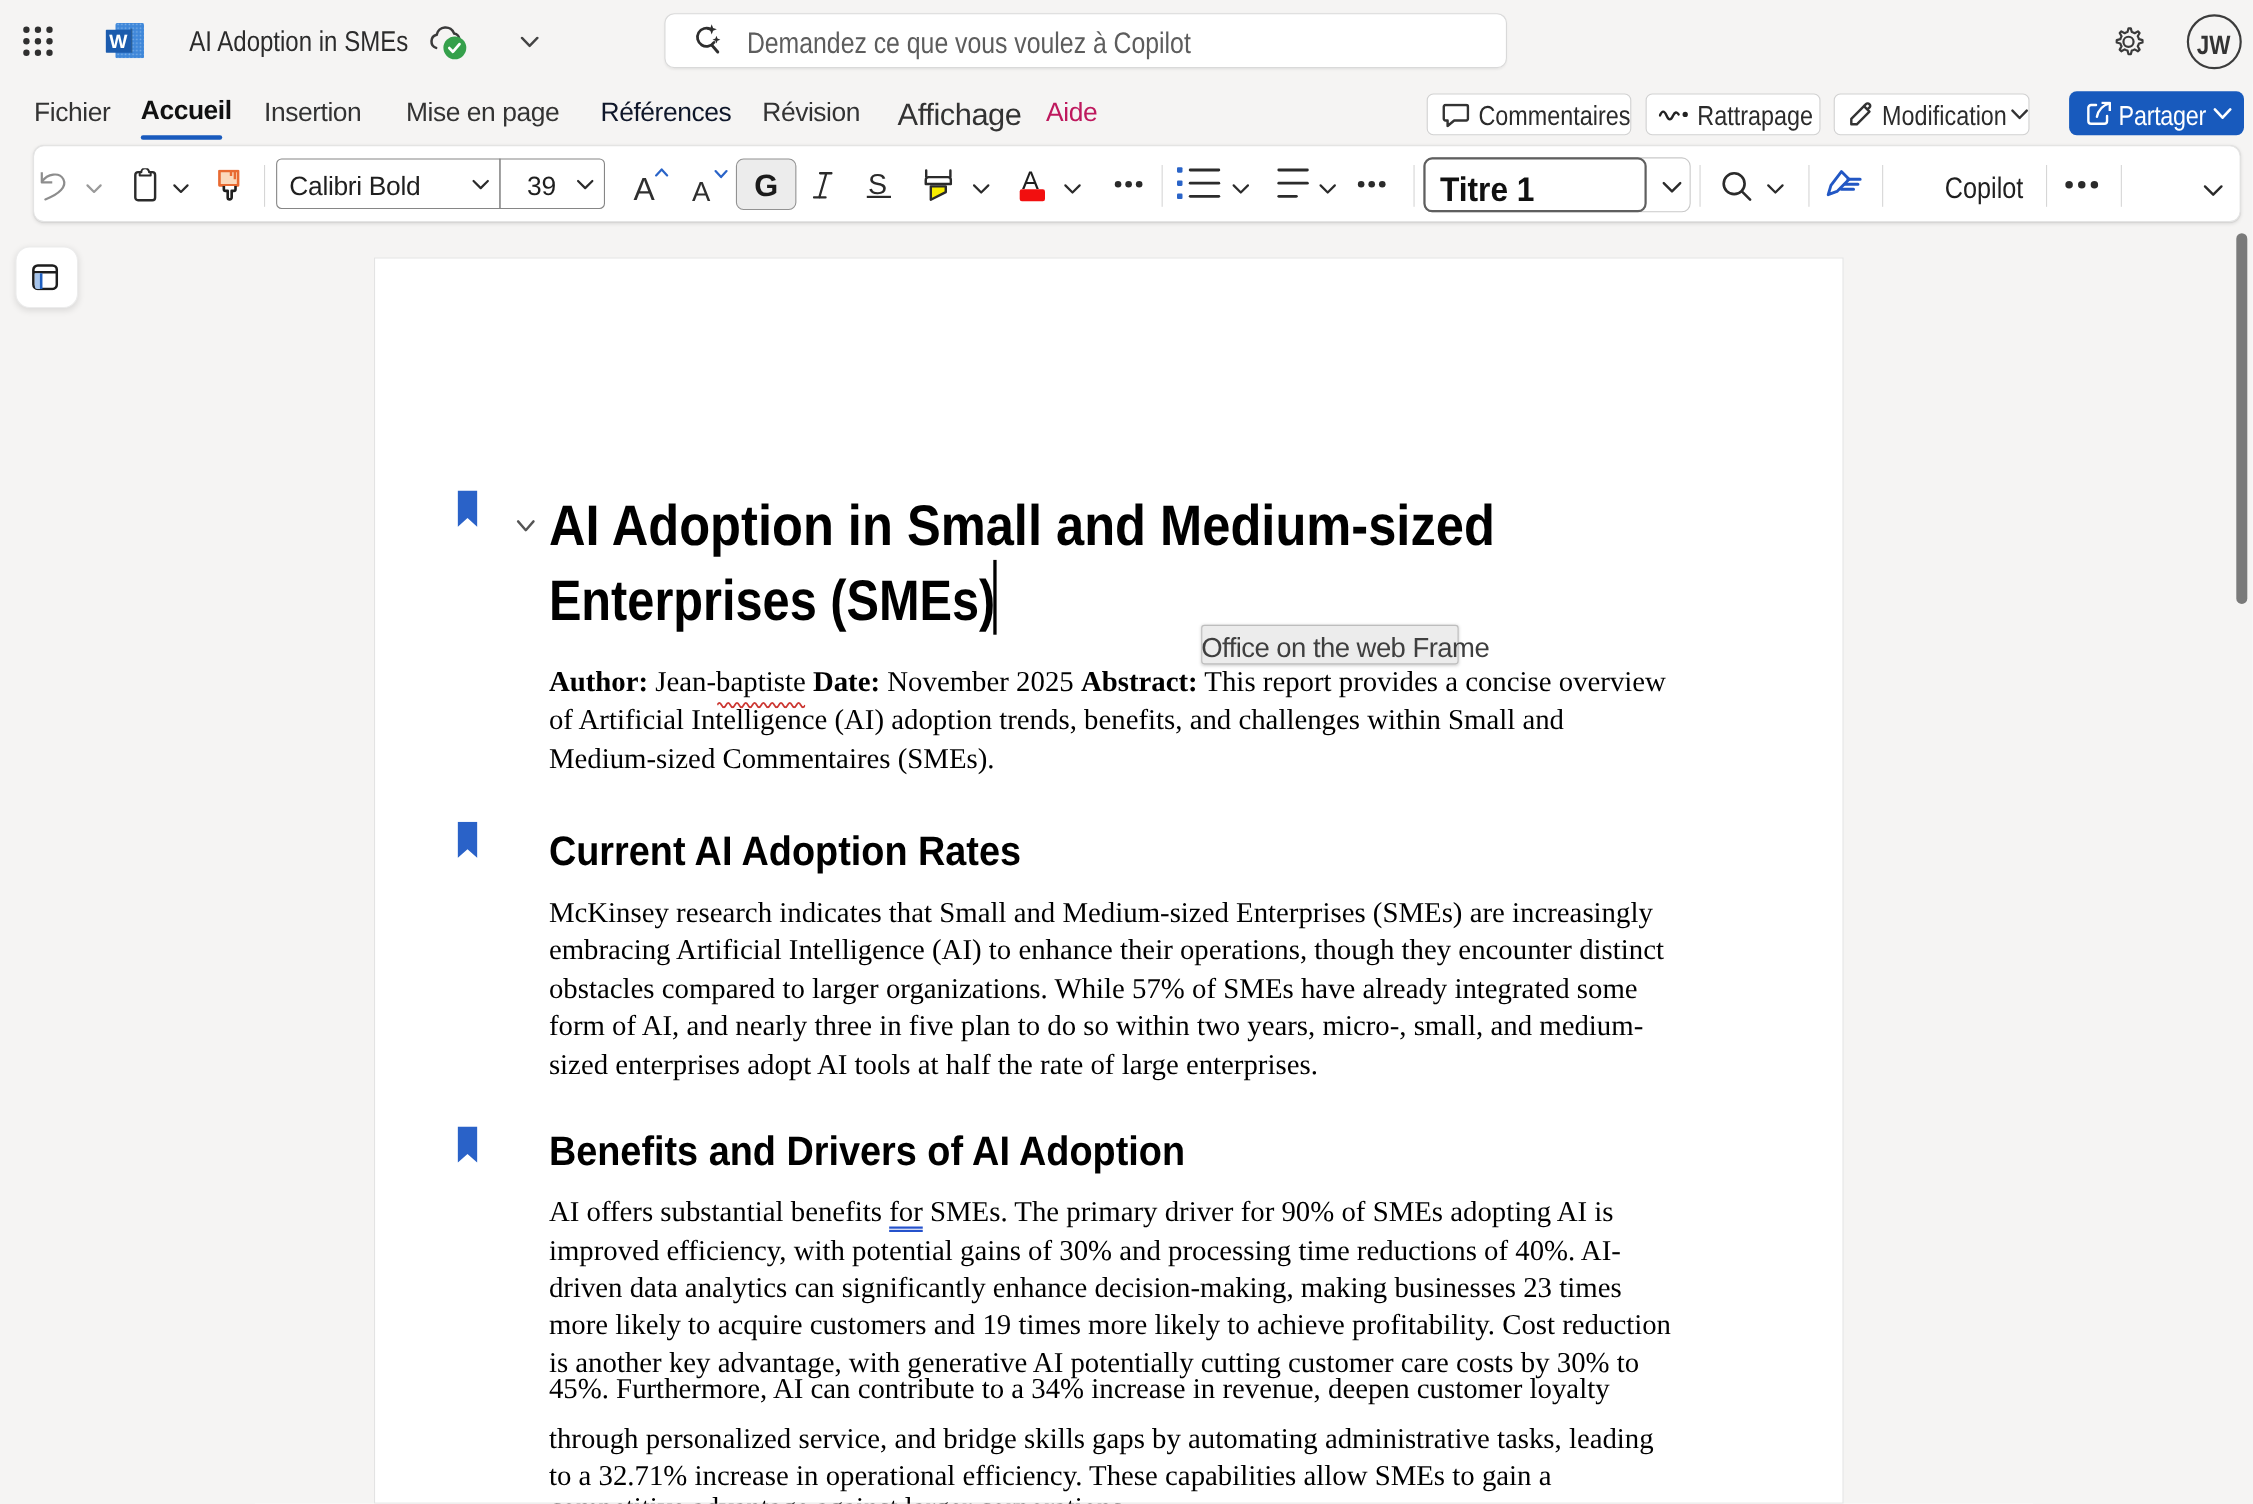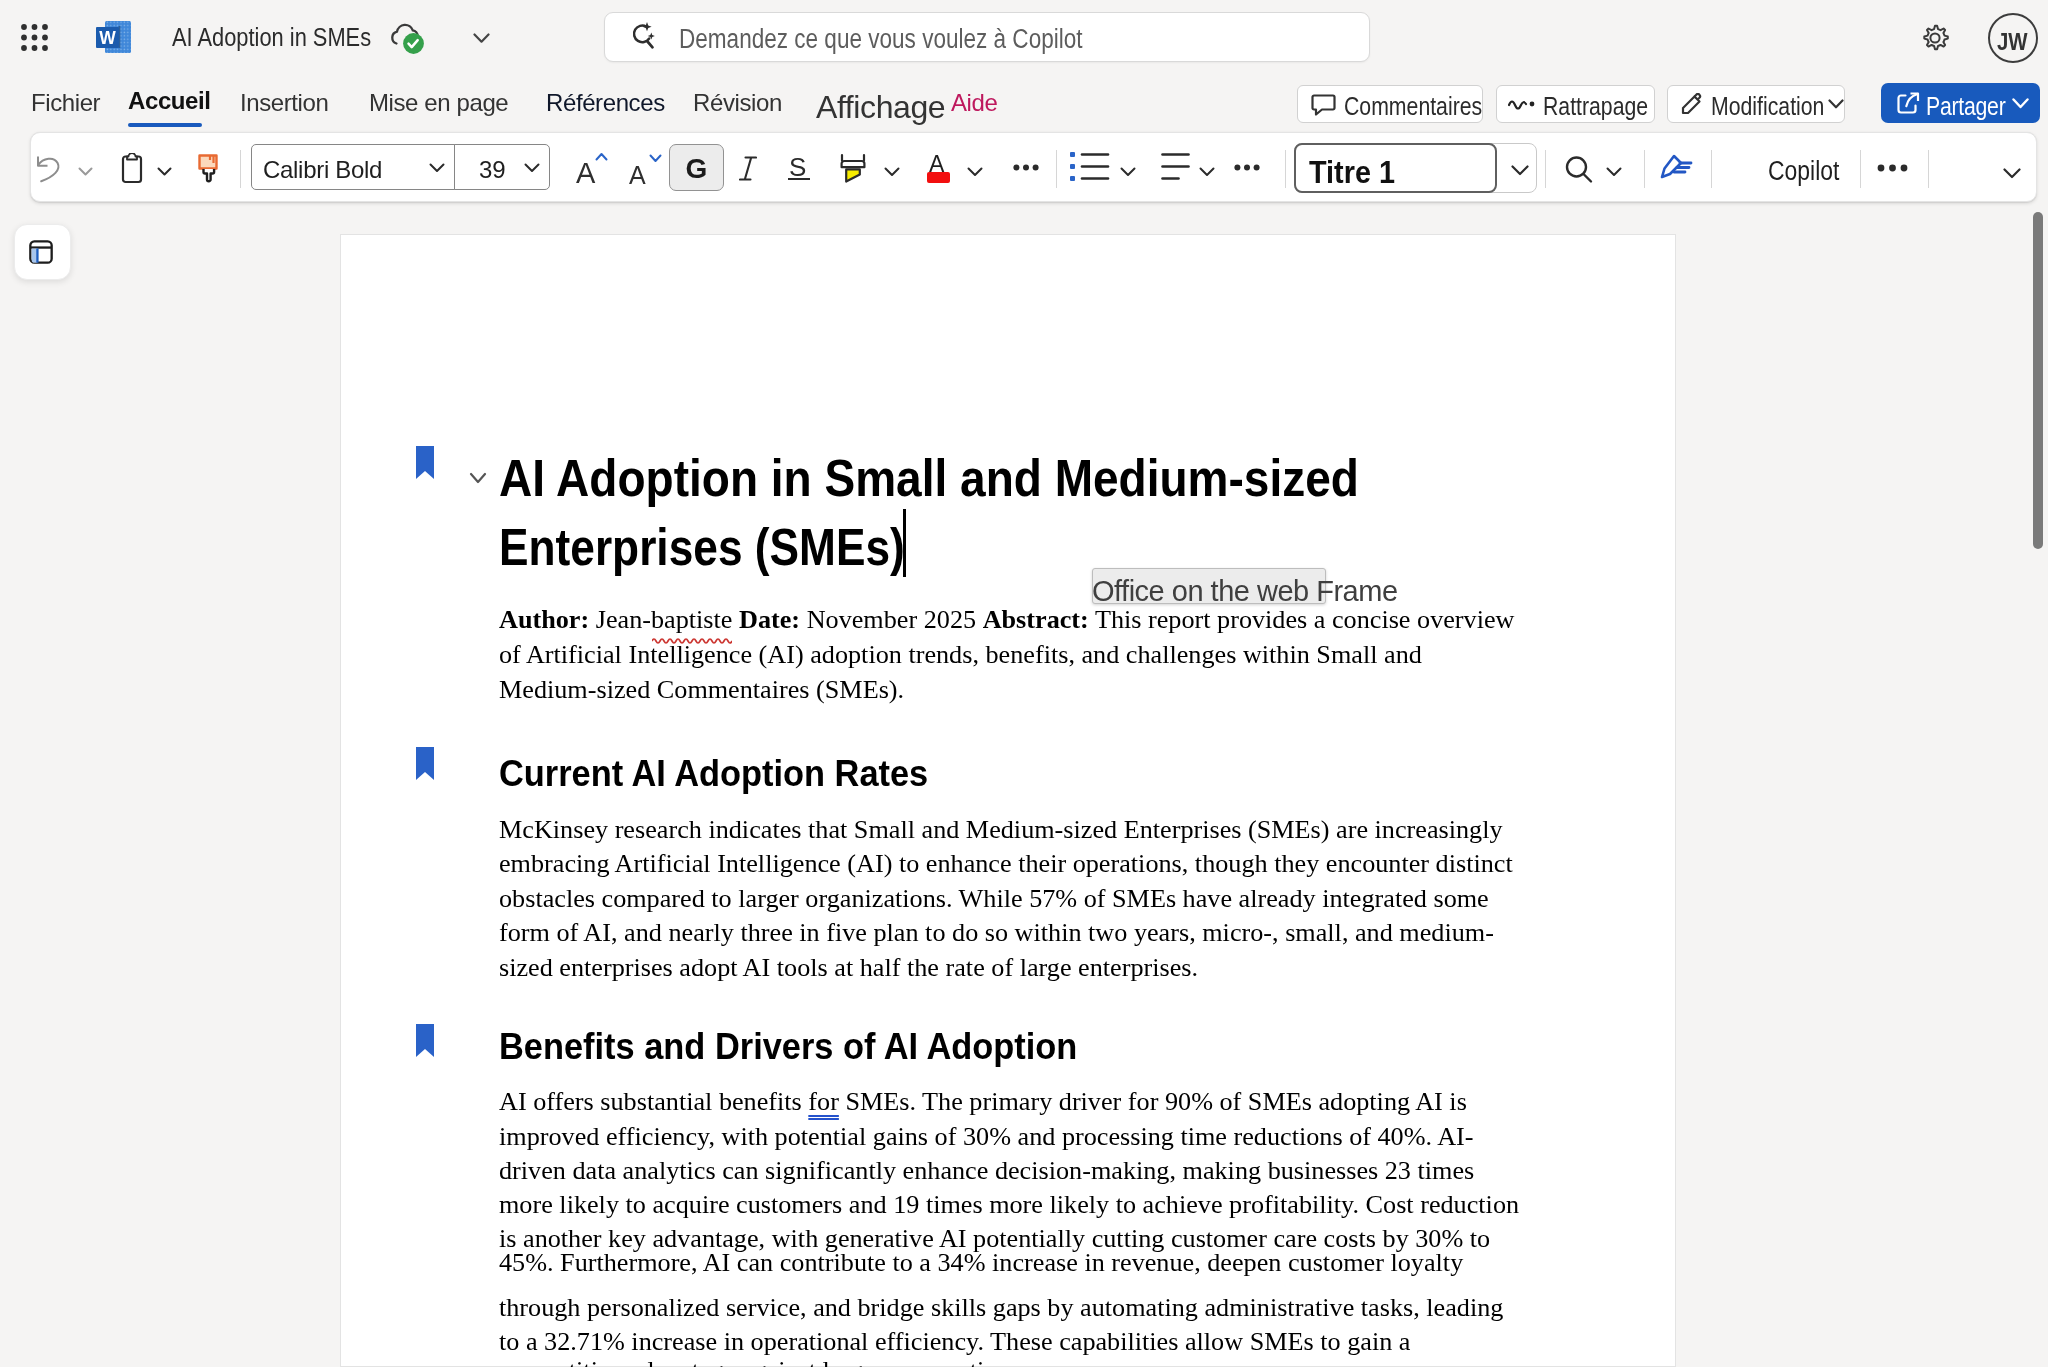--- a/index.html
+++ b/index.html
@@ -70,21 +70,21 @@
 <div class="abs" style="left:1988px;top:13px;width:50px;height:50px;border:2px solid #3c3c3c;border-radius:50%;box-sizing:border-box;"></div>
 <div class="abs nw" style="left:1997px;top:28px;font-size:24px;font-weight:bold;color:#333;transform:scaleX(0.85);transform-origin:0 0;">JW</div>
 
 <div class="abs nw" style="left:31px;top:89px;font-size:24px;letter-spacing:-0.4px;color:#333;">Fichier</div>
 <div class="abs nw" style="left:128px;top:87px;font-size:24px;letter-spacing:-0.4px;font-weight:bold;color:#111;">Accueil</div>
 <div class="abs" style="left:128px;top:123px;width:74px;height:4px;background:#195abd;border-radius:2px;"></div>
 <div class="abs nw" style="left:240px;top:89px;font-size:24px;letter-spacing:-0.4px;color:#333;">Insertion</div>
 <div class="abs nw" style="left:369px;top:89px;font-size:24px;letter-spacing:-0.4px;color:#333;">Mise en page</div>
 <div class="abs nw" style="left:546px;top:89px;font-size:24px;letter-spacing:-0.4px;color:#0f172a;">Références</div>
 <div class="abs nw" style="left:693px;top:89px;font-size:24px;letter-spacing:-0.4px;color:#333;">Révision</div>
-<div class="abs nw" style="left:816px;top:89px;font-size:32px;letter-spacing:-0.4px;color:#333;">Affichage</div>
+<div class="abs nw" style="left:816px;top:89px;font-size:28px;letter-spacing:-0.4px;color:#333;">Affichage</div>
 <div class="abs nw" style="left:951px;top:89px;font-size:24px;letter-spacing:-0.4px;color:#be185d;">Aide</div>
 
 <div class="abs" style="left:1297px;top:85px;width:186px;height:38px;background:#fff;border:1px solid #d1d1d1;border-radius:6px;box-sizing:border-box;"></div>
 <svg class="abs" style="left:1311px;top:94px" width="25" height="22" viewBox="0 0 25 22">
     <path d="M3 1.5 h19 a1.5 1.5 0 0 1 1.5 1.5 v11 a1.5 1.5 0 0 1 -1.5 1.5 h-11 l-6 5 v-5 h-2 a1.5 1.5 0 0 1 -1.5 -1.5 v-11 a1.5 1.5 0 0 1 1.5 -1.5 z" fill="none" stroke="#333" stroke-width="2.2" stroke-linejoin="round"></path>
   </svg>
 <div class="abs nw seg" style="left:1344px;top:92px;font-size:25px;color:#2b2b2b;">Commentaires</div>
 <div class="abs" style="left:1496px;top:85px;width:159px;height:38px;background:#fff;border:1px solid #d1d1d1;border-radius:6px;box-sizing:border-box;"></div>
 <svg class="abs" style="left:1508px;top:96px" width="28" height="16" viewBox="0 0 28 16">
     <path d="M1 9 q3 -7 6 0 q3 7 6 0 q2.5 -5 5 -1" fill="none" stroke="#222" stroke-width="2.2" stroke-linecap="round"></path>
@@ -267,21 +267,21 @@
 <svg class="abs" style="left:416px;top:1024px" width="18" height="33" viewBox="0 0 18 33">
     <path d="M0 0 H18 V33 L9 25 L0 33 Z" fill="#2a62c8"></path>
   </svg>
 <svg class="abs" style="left:469px;top:472px" width="18" height="13" viewBox="0 0 18 13">
     <path d="M2 2 L9 10 L16 2" fill="none" stroke="#555" stroke-width="2.2" stroke-linecap="round" stroke-linejoin="round"></path>
   </svg>
 <div class="abs nw" id="t1" style="left:499px;top:452.3px;font-size:52px;font-weight:bold;color:#000;line-height:1;transform:scaleX(0.885);transform-origin:0 0;">AI Adoption in Small and Medium-sized</div>
 <div class="abs nw" id="t2" style="left:499px;top:520.8px;font-size:52px;font-weight:bold;color:#000;line-height:1;transform:scaleX(0.851);transform-origin:0 0;">Enterprises (SMEs)</div>
 <div class="abs" style="left:903px;top:509px;width:3.2px;height:68px;background:#000;"></div>
 <div class="abs" style="left:1092px;top:568px;width:234px;height:36px;background:#ececec;border:1px solid #bdbdbd;border-radius:3px;box-sizing:border-box;box-shadow:0 1px 3px rgba(0,0,0,0.18);"></div>
-<div class="abs nw" style="left:1092px;top:575px;width:234px;text-align:center;font-size:29px;letter-spacing:-0.5px;color:#3f3f3f;">Office on the web Frame</div>
+<div class="abs nw" style="left:1092px;top:575px;width:234px;text-align:center;font-size:25px;letter-spacing:-0.5px;color:#3f3f3f;">Office on the web Frame</div>
 <div class="abs nw serif" id="a1" style="top:607.3px;"><b>Author:</b> Jean-baptiste <b>Date:</b> November 2025 <b>Abstract:</b> This report provides a concise overview</div>
 <div class="abs nw serif" id="a2" style="top:642.3px;">of Artificial Intelligence (AI) adoption trends, benefits, and challenges within Small and</div>
 <div class="abs nw serif" id="a3" style="top:677.3px;">Medium-sized Commentaires (SMEs).</div>
 <svg class="abs" style="left:652px;top:636px" width="80" height="8" viewBox="0 0 80 8">
     <path d="M0 5 Q2 1 4 5 T8 5 T12 5 T16 5 T20 5 T24 5 T28 5 T32 5 T36 5 T40 5 T44 5 T48 5 T52 5 T56 5 T60 5 T64 5 T68 5 T72 5 T76 5 T80 5" fill="none" stroke="#cc3732" stroke-width="1.7"></path>
   </svg>
 <div class="abs nw h2" id="h2a" style="top:754.9px;">Current AI Adoption Rates</div>
 <div class="abs nw serif" id="p1l1" style="top:816.6px;">McKinsey research indicates that Small and Medium-sized Enterprises (SMEs) are increasingly</div>
 <div class="abs nw serif" id="p1l2" style="top:851.1px;">embracing Artificial Intelligence (AI) to enhance their operations, though they encounter distinct</div>
 <div class="abs nw serif" id="p1l3" style="top:885.6px;">obstacles compared to larger organizations. While 57% of SMEs have already integrated some</div>

